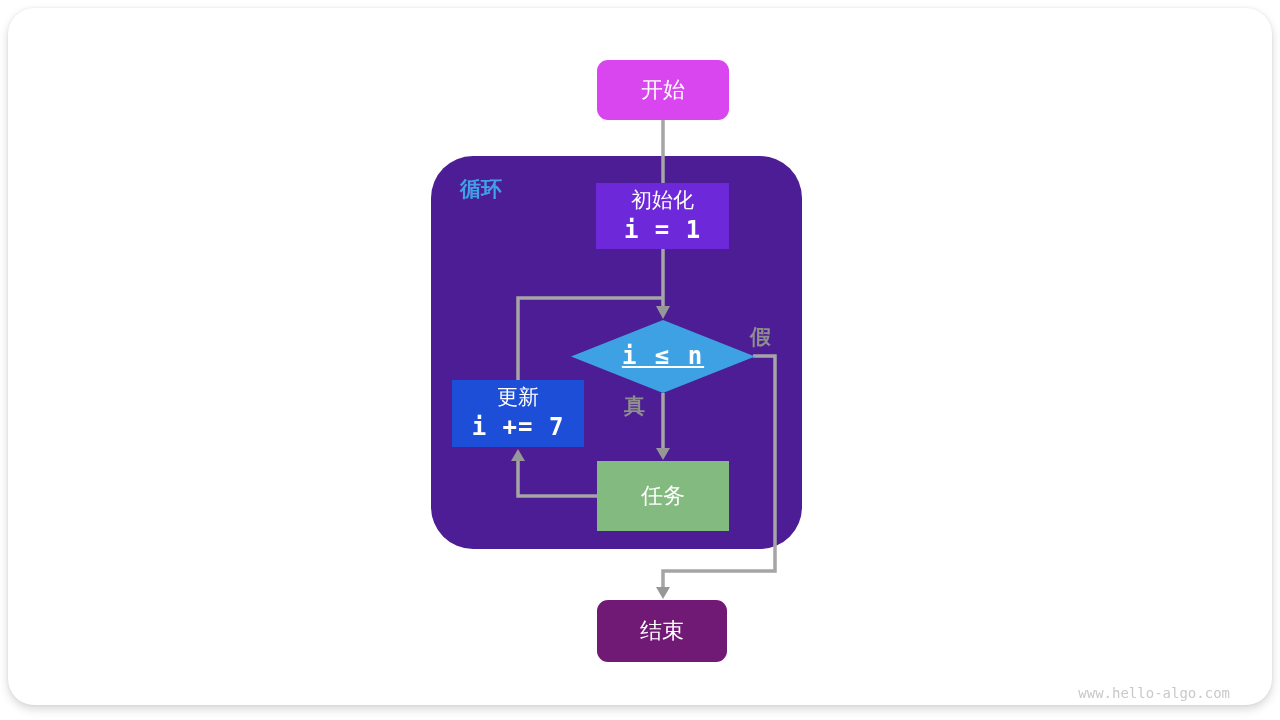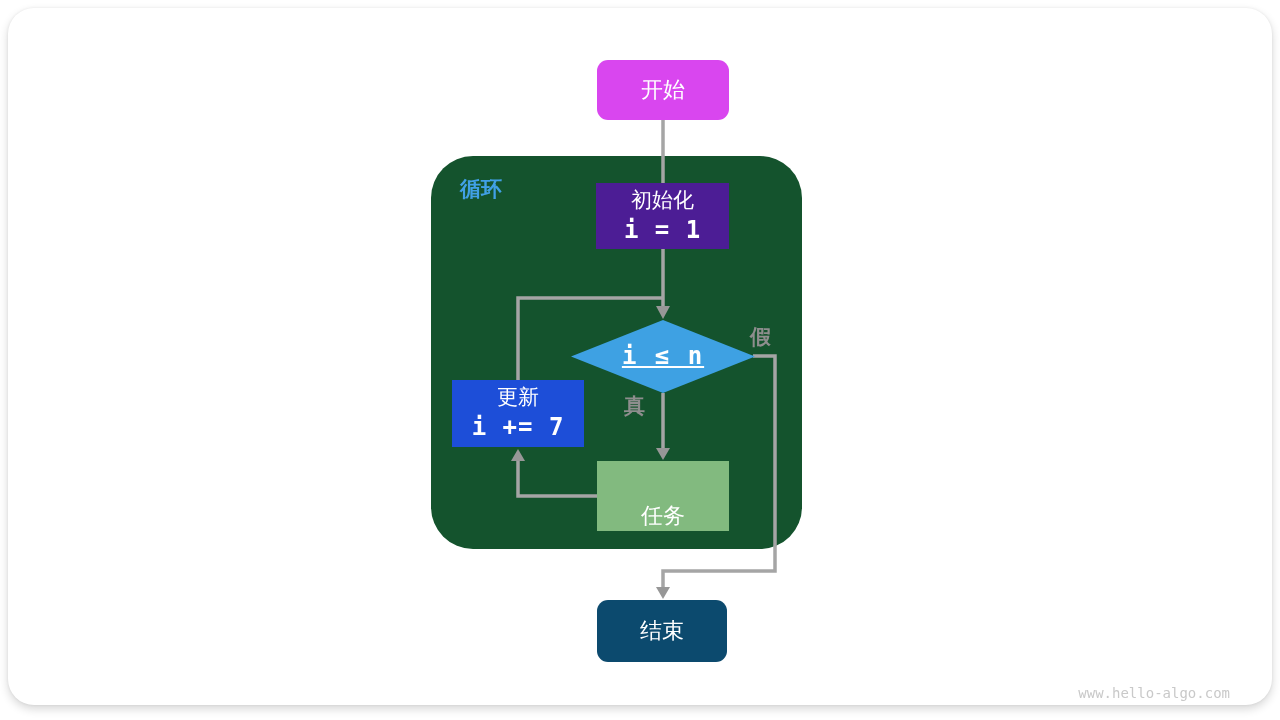--- a/index.html
+++ b/index.html
@@ -14,21 +14,21 @@
     left: 8px; top: 8px;
     width: 1264px; height: 697px;
     background: #ffffff;
     border-radius: 26px;
     box-shadow: 0 4px 10px rgba(0,0,0,0.16), 0 0 3px rgba(0,0,0,0.07);
   }
   .loop-container {
     position: absolute;
     left: 423px; top: 148px;
     width: 371px; height: 393px;
-    background: #14532d;
+    background: #4c1d95;
     border-radius: 42px;
     z-index: 1;
   }
   .loop-label {
     position: absolute;
     left: 29px; top: 19px;
     color: #41A0E6;
     font-size: 21px;
     font-weight: bold;
   }
@@ -58,30 +58,30 @@
   }
   .node .cn { font-size: 21px; font-weight: 500; }
   .node .cn-lg { font-size: 22px; font-weight: 500; }
   .node .code {
     font-family: "DejaVu Sans Mono", monospace;
     font-size: 24px;
     font-weight: bold;
     letter-spacing: 1px;
   }
   #start { left: 589px; top: 52px;  width: 132px; height: 60px; background: #d946ef; border-radius: 11px; }
-  #init  { left: 588px; top: 175px; width: 133px; height: 66px; background: #4c1d95; }
+  #init  { left: 588px; top: 175px; width: 133px; height: 66px; background: #6d28d9; }
   #diamond {
     left: 563px; top: 312px; width: 184px; height: 73px;
     background: #3EA1E3;
     clip-path: polygon(50% 0, 100% 50%, 50% 100%, 0 50%);
   }
   #diamond .code { font-size: 24px; letter-spacing: 2px; text-decoration: underline; }
   #update { left: 444px; top: 372px; width: 132px; height: 67px; background: #1d4ed8; }
-  #task  { left: 589px; top: 453px; width: 132px; height: 70px; background: #82BA7F; justify-content: flex-end; }
-  #end   { left: 589px; top: 592px; width: 130px; height: 62px; background: #0c4a6e; border-radius: 11px; }
+  #task  { left: 589px; top: 453px; width: 132px; height: 70px; background: #82BA7F; }
+  #end   { left: 589px; top: 592px; width: 130px; height: 62px; background: #701a75; border-radius: 11px; }
   .edge-label {
     position: absolute;
     color: #8E8E8E;
     font-size: 21px;
     font-weight: bold;
     z-index: 4;
   }
   #label-true  { left: 616px; top: 384px; }
   #label-false { left: 742px; top: 315px; }
   .watermark {

